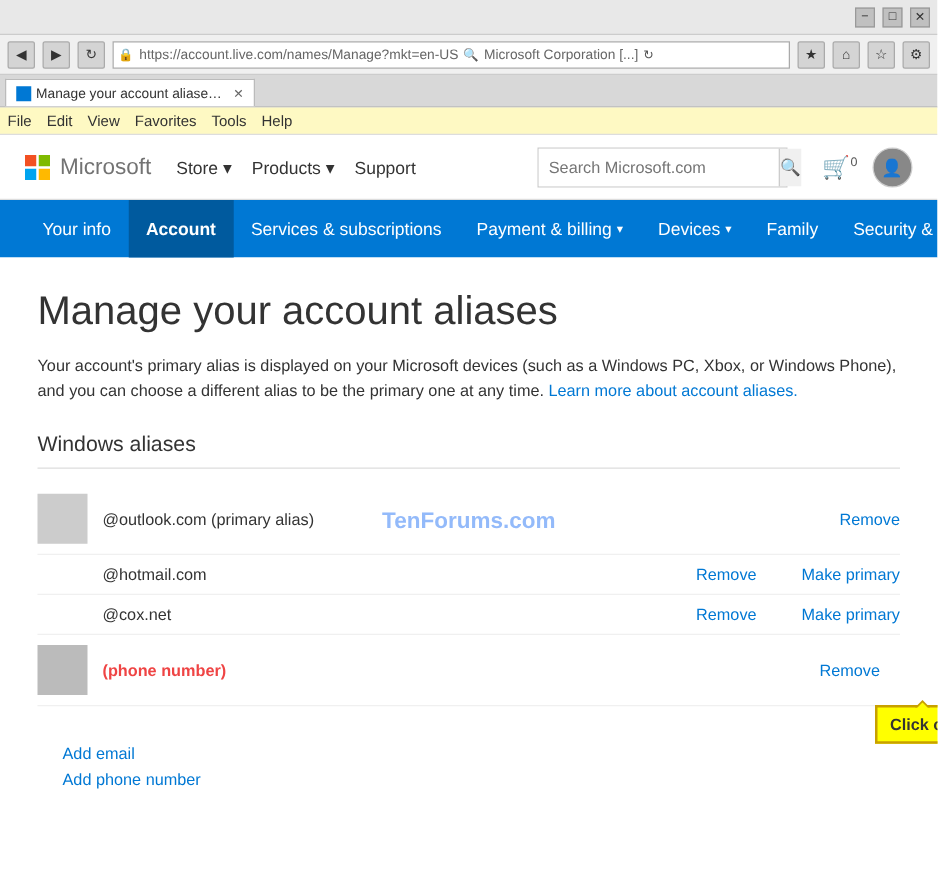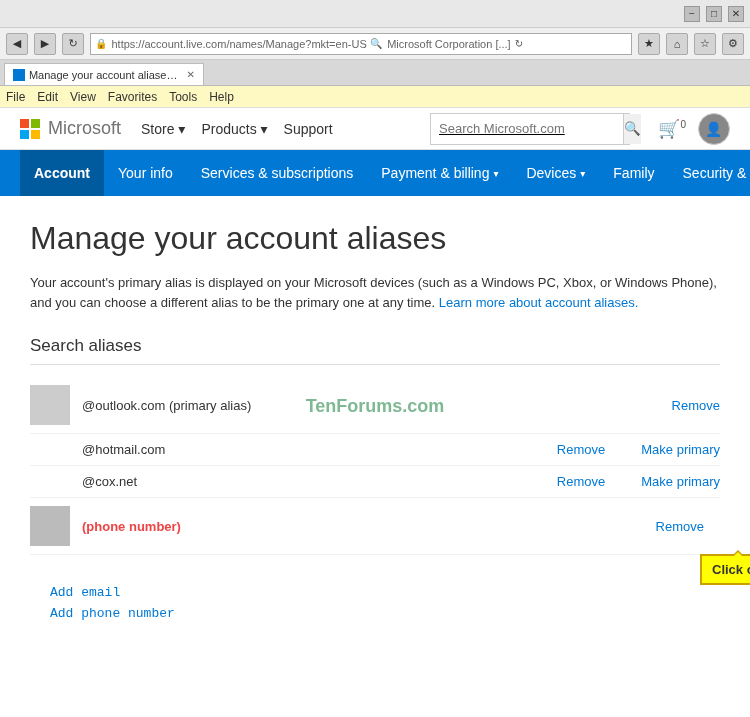--- a/index.html
+++ b/index.html
@@ -93,21 +93,21 @@
     }
     .menu-item { font-size: 12px; cursor: pointer; color: #333; }
 
     
     .ms-header {
       background: white;
       border-bottom: 1px solid #ddd;
       display: flex;
       align-items: center;
       padding: 8px 20px;
-      height: 42px;
+      height: 52px;
       gap: 20px;
     }
     .ms-logo {
       display: flex;
       align-items: center;
       gap: 8px;
     }
     .ms-grid {
       display: grid;
       grid-template-columns: 1fr 1fr;
@@ -132,21 +132,20 @@
       height: 32px;
       width: 200px;
     }
     .ms-search input {
       border: none;
       outline: none;
       padding: 0 8px;
       font-size: 13px;
       flex: 1;
       height: 100%;
-      text-decoration: underline;
     }
     .ms-search-btn {
       background: #f0f0f0;
       border: none;
       border-left: 1px solid #ccc;
       width: 32px;
       height: 100%;
       cursor: pointer;
       display: flex; align-items: center; justify-content: center;
     }
@@ -253,21 +252,20 @@
       font-size: 13px;
       cursor: pointer;
       padding-left: 20px;
     }
 
     .add-links {
       margin-top: 12px;
       display: flex;
       flex-direction: column;
       gap: 6px;
-      font-family: Liberation Mono, monospace;
     }
 
     
     .tooltip-container {
       position: relative;
       display: inline-block;
     }
     .tooltip-callout {
       position: absolute;
       background: #ffff00;
@@ -364,44 +362,44 @@
   </div>
   <div class="ms-header-icons">
     <span class="cart-icon">🛒<sup style="font-size:10px;">0</sup></span>
     <div class="profile-icon">
       <span style="color:white; font-size:14px;">👤</span>
     </div>
   </div>
 </div>
 
 <nav class="account-nav">
+  <span class="account-nav-item">Your info</span>
   <span class="account-nav-item active">Account</span>
-  <span class="account-nav-item">Your info</span>
   <span class="account-nav-item">Services &amp; subscriptions</span>
   <span class="account-nav-item">Payment &amp; billing <span class="chevron">▾</span></span>
   <span class="account-nav-item">Devices <span class="chevron">▾</span></span>
   <span class="account-nav-item">Family</span>
   <span class="account-nav-item">Security &amp; privacy</span>
 </nav>
 
 <div class="main-content">
 
   <h1 class="page-title">Manage your account aliases</h1>
 
 
   <p class="intro-text">
     <span>Your account's primary alias is displayed on your Microsoft devices (such as a Windows PC, Xbox, or Windows Phone), and you can choose a different alias to be the primary one at any time.</span>
     <a href="#">Learn more about account aliases.</a>
   </p>
 
   <div class="watermark-container" style="position:relative;">
 
-    <h2 class="section-title">Search aliases</h2>
-
-    <div style="position:absolute; top:60px; left:50%; transform:translateX(-50%); color:#15803d; font-size:18px; font-weight:bold; opacity:0.55; pointer-events:none; z-index:5; white-space:nowrap;">TenForums.com</div>
+    <h2 class="section-title">Windows aliases</h2>
+
+    <div style="position:absolute; top:60px; left:50%; transform:translateX(-50%); color:#3b82f6; font-size:18px; font-weight:bold; opacity:0.55; pointer-events:none; z-index:5; white-space:nowrap;">TenForums.com</div>
 
     <div class="alias-row">
       <div class="alias-avatar"></div>
       <span class="alias-email primary-tag">@outlook.com (primary alias)</span>
       <div class="alias-actions">
         <a class="alias-link">Remove</a>
       </div>
     </div>
 
     <div class="alias-row">

